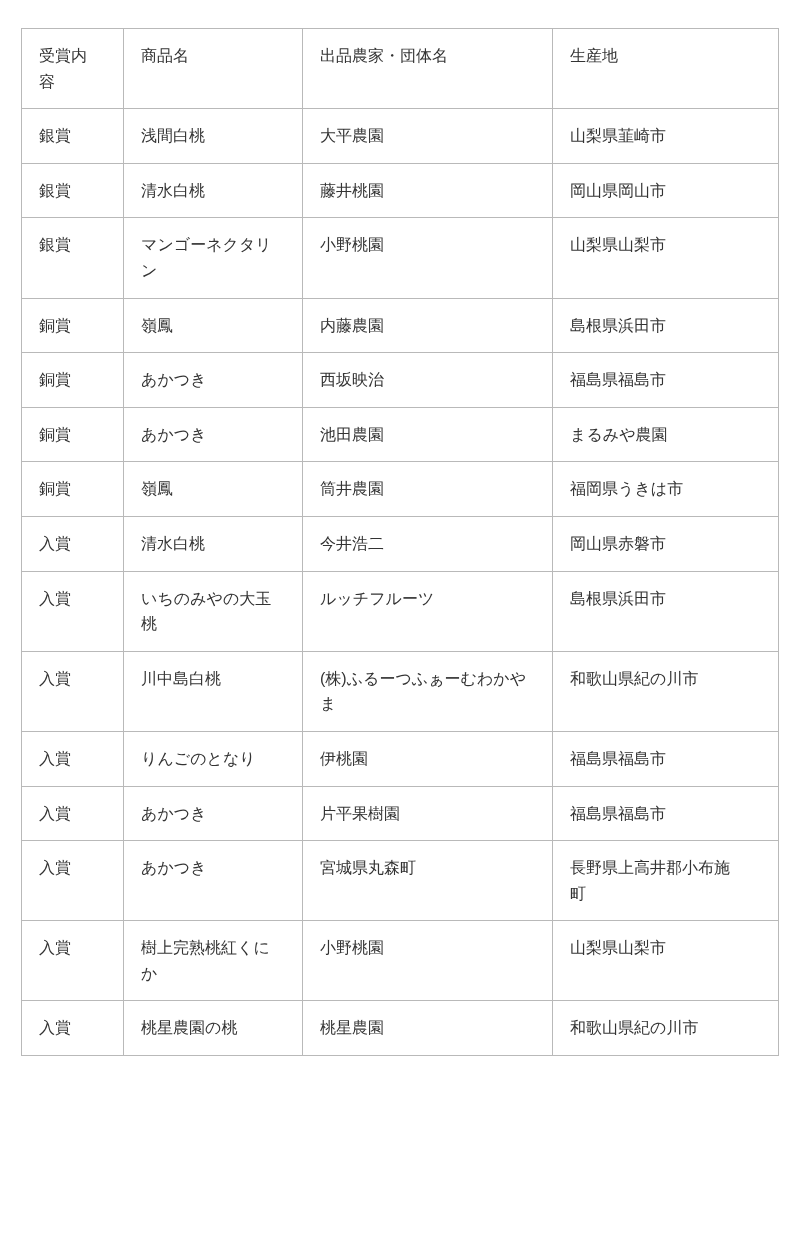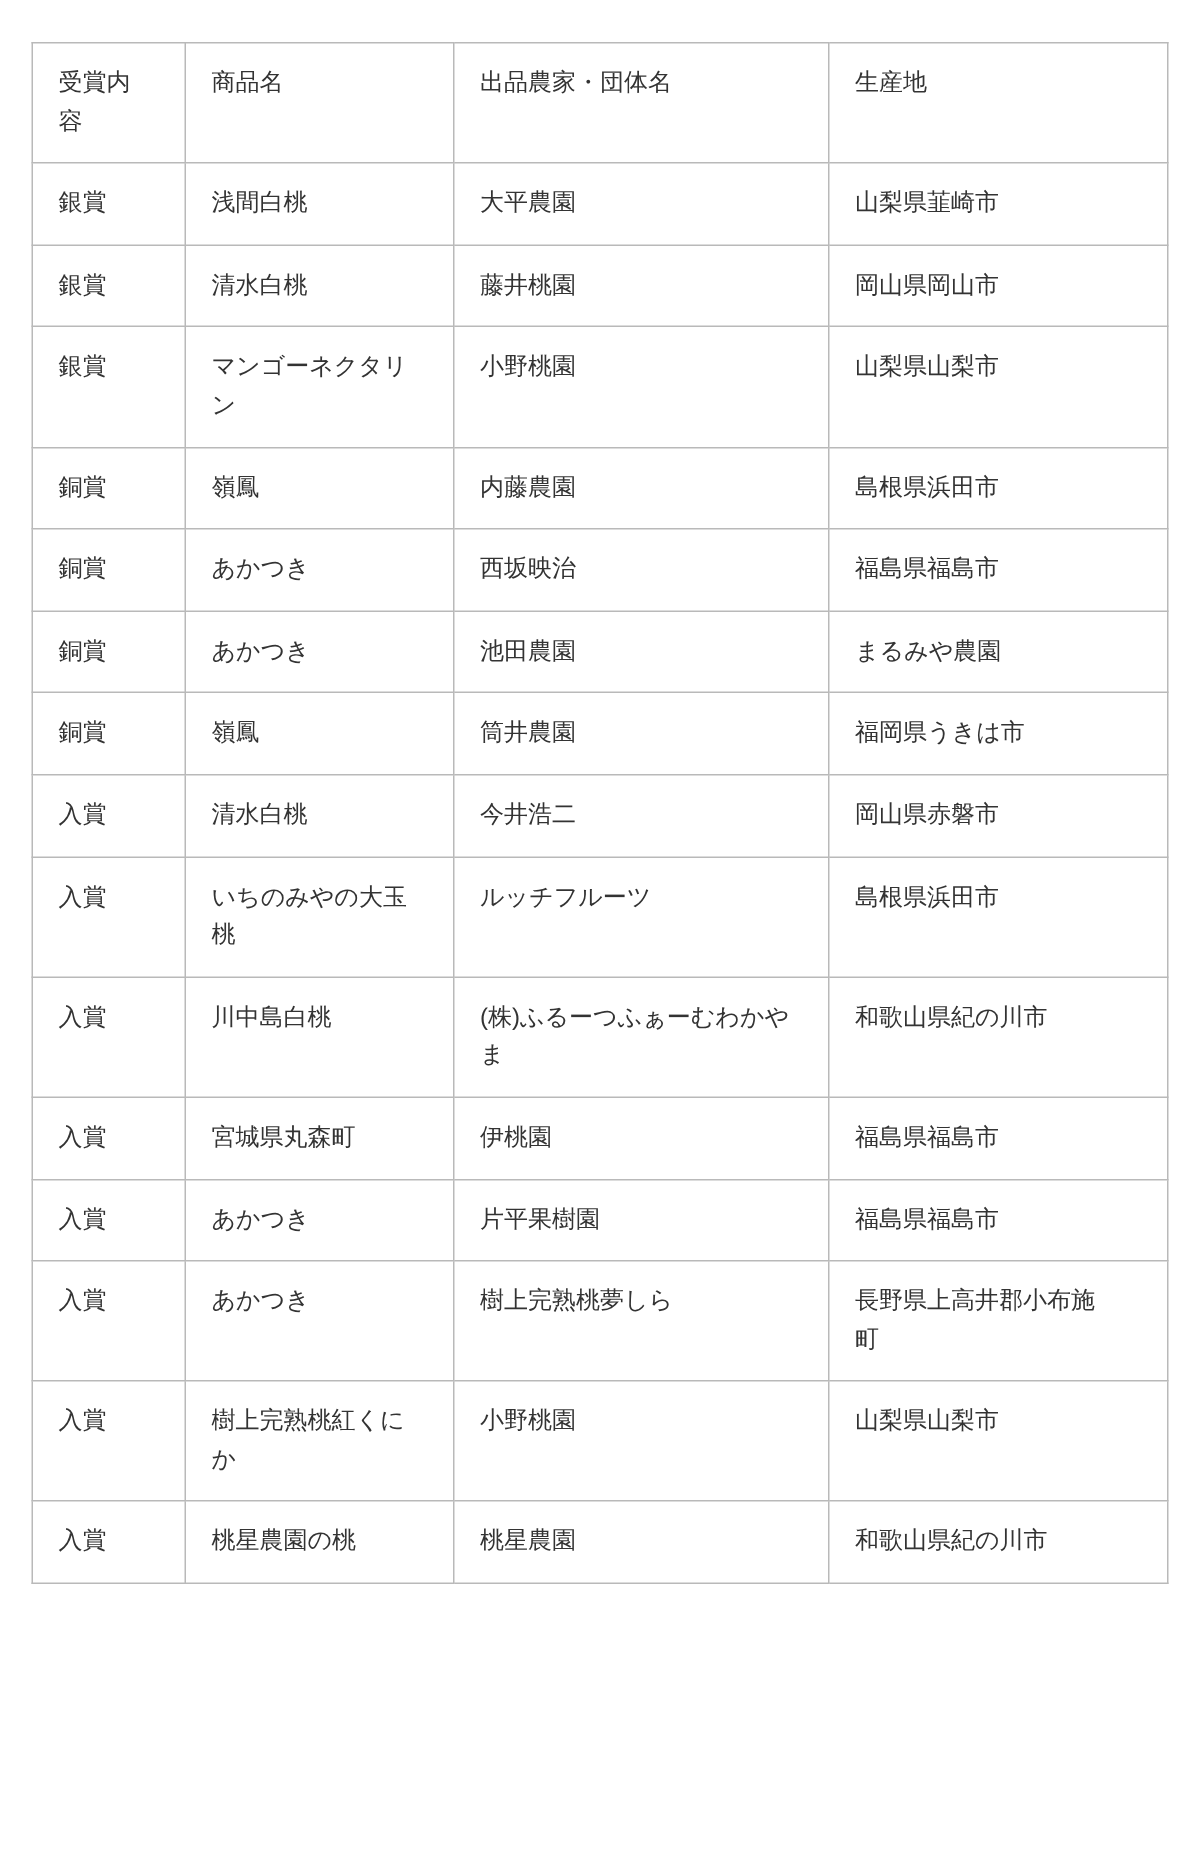--- a/index.html
+++ b/index.html
@@ -120,34 +120,34 @@
       </tr>
       <tr>
         <td>入賞</td>
         <td>川中島白桃</td>
         <td>(株)ふるーつふぁーむわかや
 ま</td>
         <td>和歌山県紀の川市</td>
       </tr>
       <tr>
         <td>入賞</td>
-        <td>宮城県丸森町</td>
+        <td>りんごのとなり</td>
         <td>伊桃園</td>
         <td>福島県福島市</td>
       </tr>
       <tr>
         <td>入賞</td>
         <td>あかつき</td>
         <td>片平果樹園</td>
         <td>福島県福島市</td>
       </tr>
       <tr>
         <td>入賞</td>
         <td>あかつき</td>
-        <td>樹上完熟桃夢しら</td>
+        <td>宮城県丸森町</td>
         <td>長野県上高井郡小布施
 町</td>
       </tr>
       <tr>
         <td>入賞</td>
         <td>樹上完熟桃紅くに
 か</td>
         <td>小野桃園</td>
         <td>山梨県山梨市</td>
       </tr>

